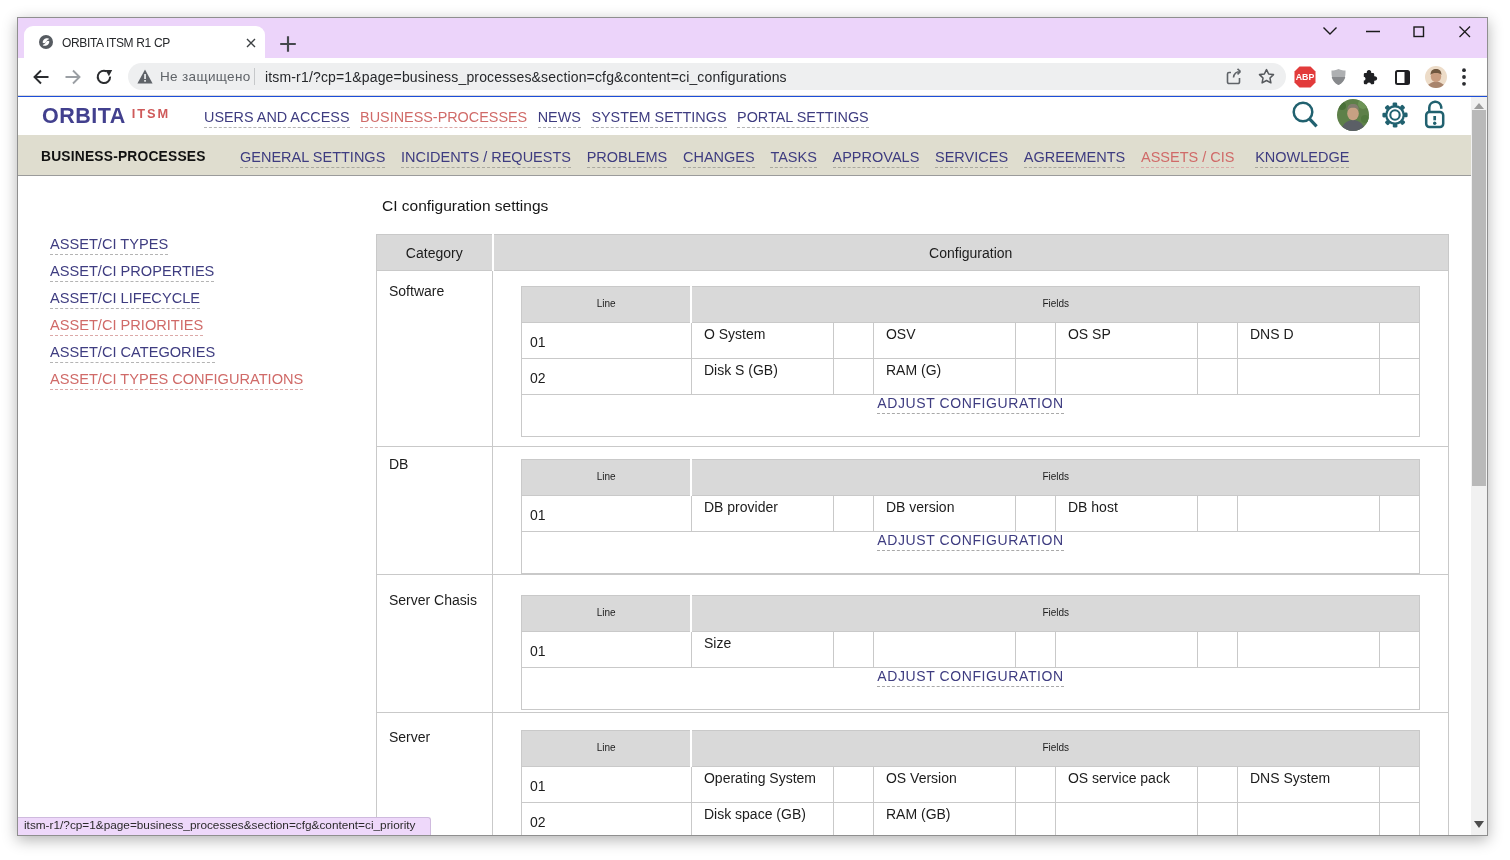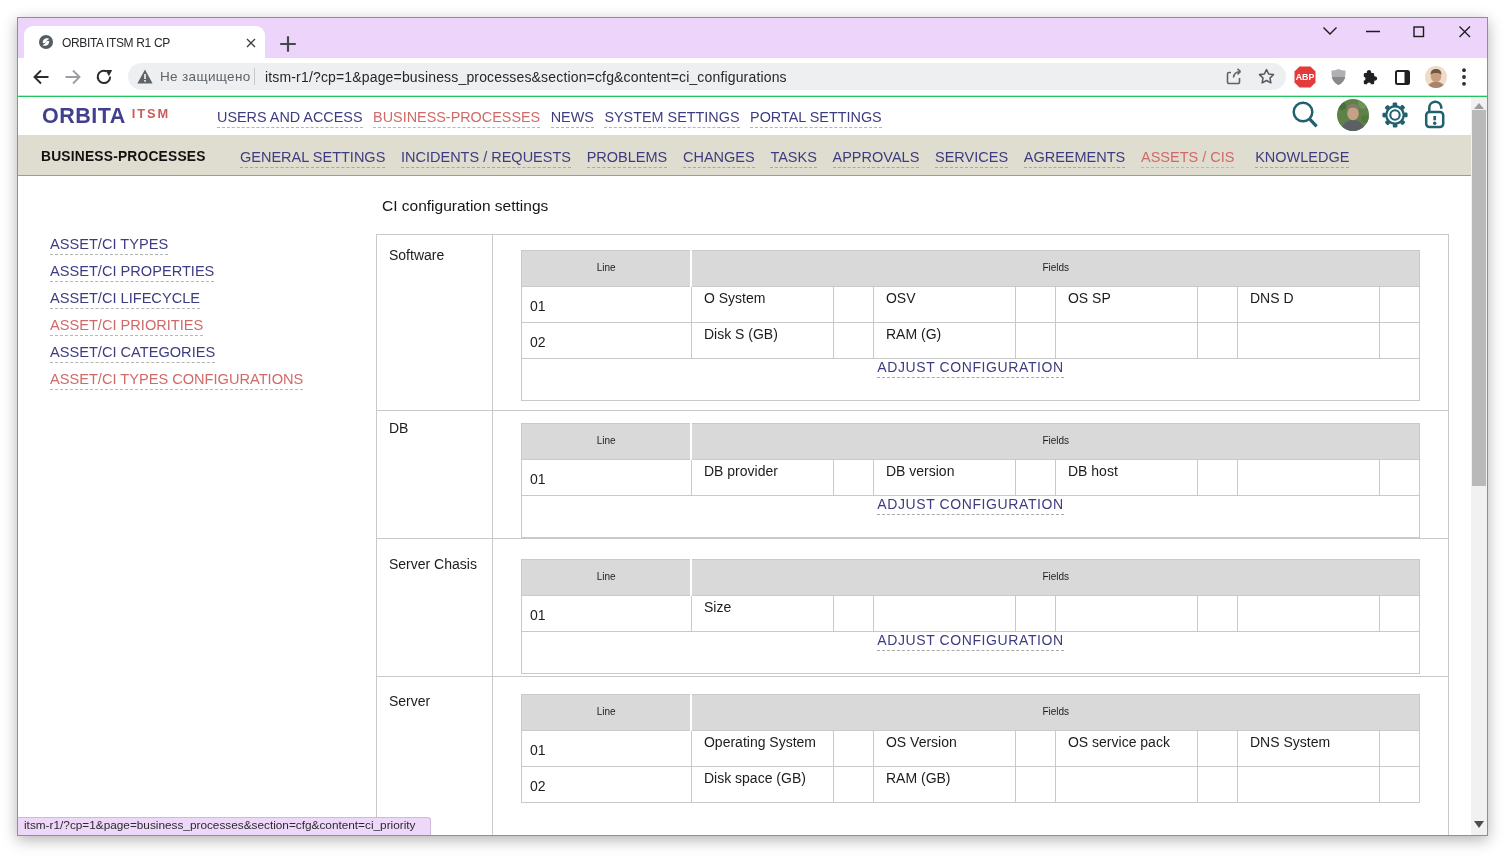--- a/index.html
+++ b/index.html
@@ -1,37 +1,37 @@
 <!DOCTYPE html>
 <html><head>
 <meta charset="utf-8">
 <style>
   * { margin:0; padding:0; box-sizing:border-box; }
   html,body { width:1510px; height:860px; background:#fff; font-family:"Liberation Sans", sans-serif; overflow:hidden; }
   .abs { position:absolute; }
-  .win { position:absolute; left:17px; top:17px; width:1471px; height:819px; background:#22c55e;
+  .win { position:absolute; left:17px; top:17px; width:1471px; height:819px; background:#1d4ed8;
          border:1px solid #8f8f8f; box-shadow:0 4px 14px rgba(0,0,0,.30); }
   
   .tbar { position:absolute; left:0; top:0; width:1469px; height:40px; background:#ecd4fa; }
   .tab  { position:absolute; left:6px; top:8px; width:241px; height:32px; background:#fff; border-radius:9px 9px 0 0; }
   .tab .ttl { position:absolute; left:38px; top:10px; font-size:12px; letter-spacing:-.35px; color:#26282b; white-space:nowrap; }
   .plus { position:absolute; left:261px; top:17px; width:18px; height:18px; color:#45484d; }
   .wctl { position:absolute; top:0; height:40px; color:#1b1b1b; }
   
   .nbar { position:absolute; left:0; top:40px; width:1469px; height:38px; background:#fff; border-bottom:1px solid #d9d9d9; }
   .pill { position:absolute; left:110px; top:5px; width:1158px; height:27px; background:#eeeff0; border-radius:13.5px; }
   .pill .sec { position:absolute; left:32px; top:6px; font-size:13.5px; color:#5f6368; letter-spacing:.35px; }
   .pill .sep { position:absolute; left:126px; top:5px; width:1px; height:17px; background:#c6c8ca; }
   .pill .url { position:absolute; left:137px; top:5.5px; font-size:14px; color:#26282b; letter-spacing:.16px; }
   
   .page { position:absolute; left:0; top:79px; width:1469px; height:738px; background:#fff; overflow:hidden; }
   .apph { position:absolute; left:0; top:0; width:1453px; height:38px; background:#fff; }
   .logo { position:absolute; left:24px; top:6px; font-size:21.5px; font-weight:bold; color:#42408e; letter-spacing:.5px; }
   .logo sup { font-size:12.8px; color:#cf5a5a; letter-spacing:1.9px; position:relative; top:3px; left:6px; vertical-align:super; }
-  .topnav { position:absolute; left:199px; top:11px; white-space:nowrap; }
+  .topnav { position:absolute; left:186px; top:11px; white-space:nowrap; }
   .topnav a { font-size:14.4px; color:#3e3c80; text-decoration:none; border-bottom:1px dashed #b4b4b4; padding-bottom:2px; margin-right:10.5px; }
   .topnav a.on { color:#d06a68; border-bottom-color:#dca9a8; }
   .beige { position:absolute; left:0; top:38px; width:1453px; height:41px; background:#dfddcf; border-bottom:1px solid #9b9b9b; }
   .beige .bold { position:absolute; left:23px; top:14px; font-size:13.8px; font-weight:bold; color:#111; letter-spacing:.2px; }
   .bnav { position:absolute; left:222px; top:13px; white-space:nowrap; }
   .bnav a { font-size:14.5px; color:#3e3c80; text-decoration:none; border-bottom:1px dashed #a9a89e; padding-bottom:2px; margin-right:15.7px; }
   .bnav a.on { color:#d06a68; border-bottom-color:#dca9a8; }
   
   .side { position:absolute; left:32px; top:139px; }
   .side a { display:block; font-size:14.6px; color:#3e3c80; text-decoration:none; margin-bottom:11px; }
@@ -225,20 +225,24 @@
       <a href="#"><span>ASSET/CI CATEGORIES</span></a>
       <a href="#" class="on"><span>ASSET/CI TYPES CONFIGURATIONS</span></a>
     </div>
     <div class="h1">CI configuration settings</div>
     <table class="mt">
       <colgroup>
           <col style="width:116px">
           <col>
         </colgroup>
       <tbody>
+      <tr>
+            <th class="cat">Category</th>
+            <th>Configuration</th>
+          </tr>
       <tr style="height:176px">
         <td class="cat" style="padding-top:12px">Software</td>
         <td style="padding-top:15px">
           <table class="it">
             <colgroup>
                   <col style="width:170px">
                   <col style="width:142px">
                   <col style="width:40px">
                   <col style="width:142px">
                   <col style="width:40px">

